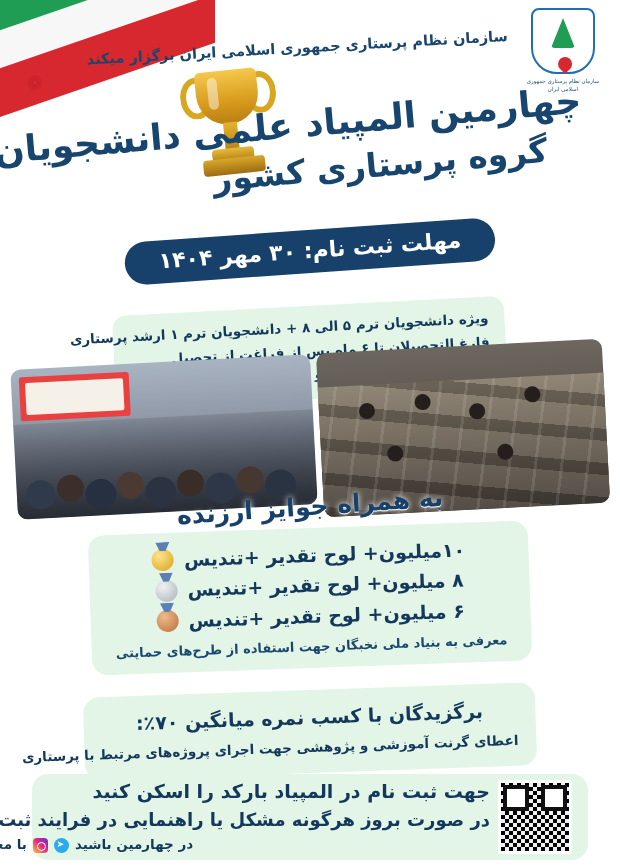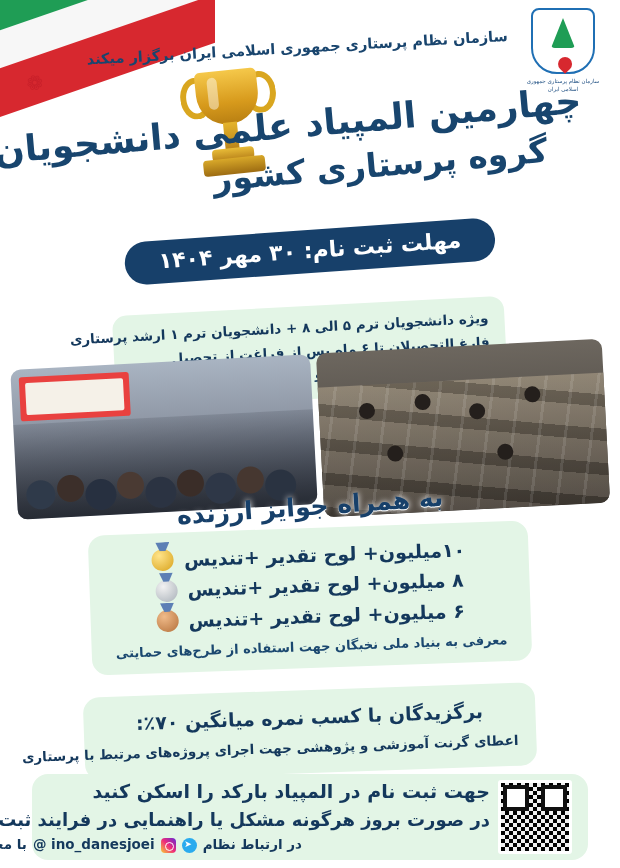--- a/index.html
+++ b/index.html
@@ -568,22 +568,21 @@
     <div class="s1">برگزیدگان با کسب نمره میانگین ۷۰٪:</div>
     <div class="s2">اعطای گرنت آموزشی و پژوهشی جهت اجرای پروژه‌های مرتبط با پرستاری</div>
   </div>
 
   <div class="footer">
     <div class="qr"></div>
     <div class="txt">
       <div class="f1">جهت ثبت نام در المپیاد بارکد را اسکن کنید</div>
       <div class="f2">در صورت بروز هرگونه مشکل یا راهنمایی در فرایند ثبت نام</div>
       <div class="f3">
-        <span>در ارتباط نظام</span>
+        <span>در چهارمین باشید</span>
         <span class="ico telegram"></span>
         <span class="ico instagram"></span>
-        <span>ino_danesjoei @</span>
         <span>با معرفی</span>
       </div>
     </div>
   </div>
 
 </div>
 
 </body></html>

